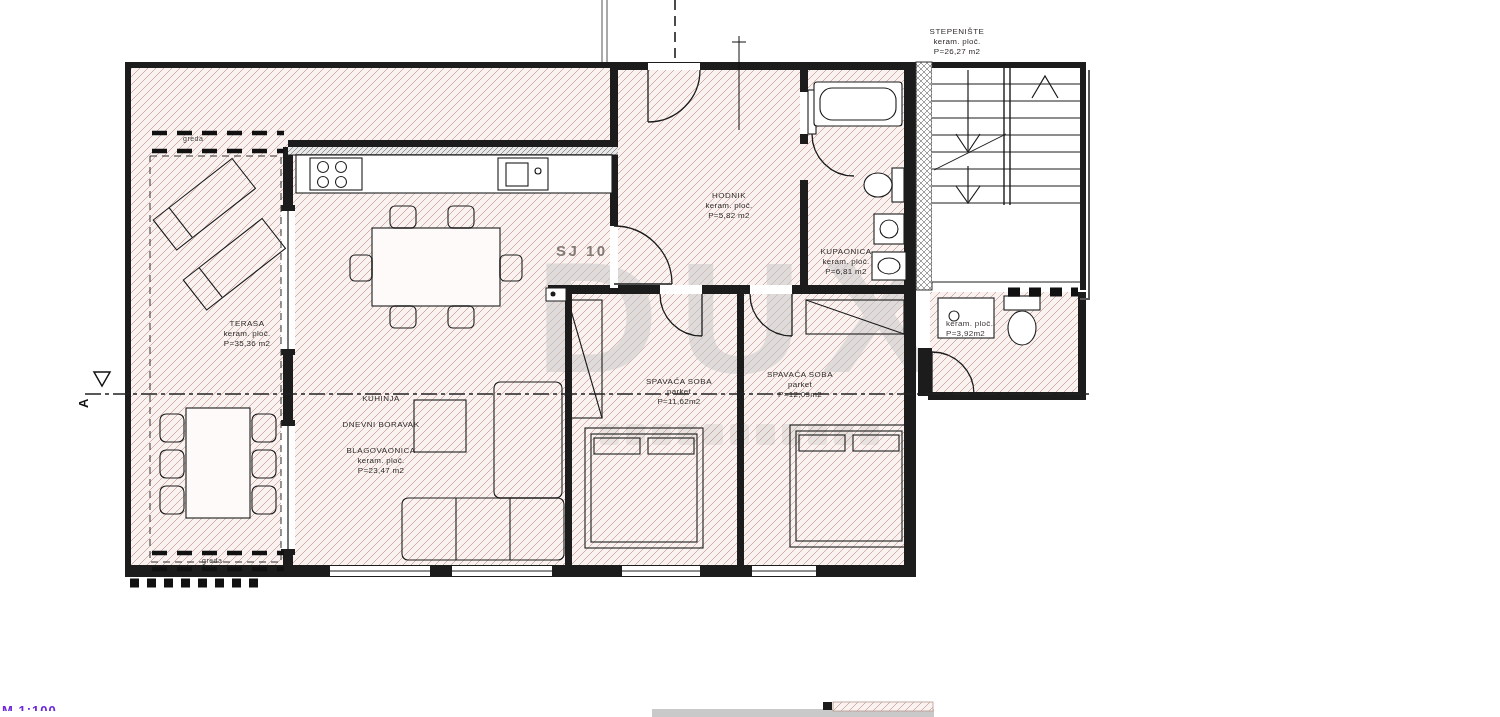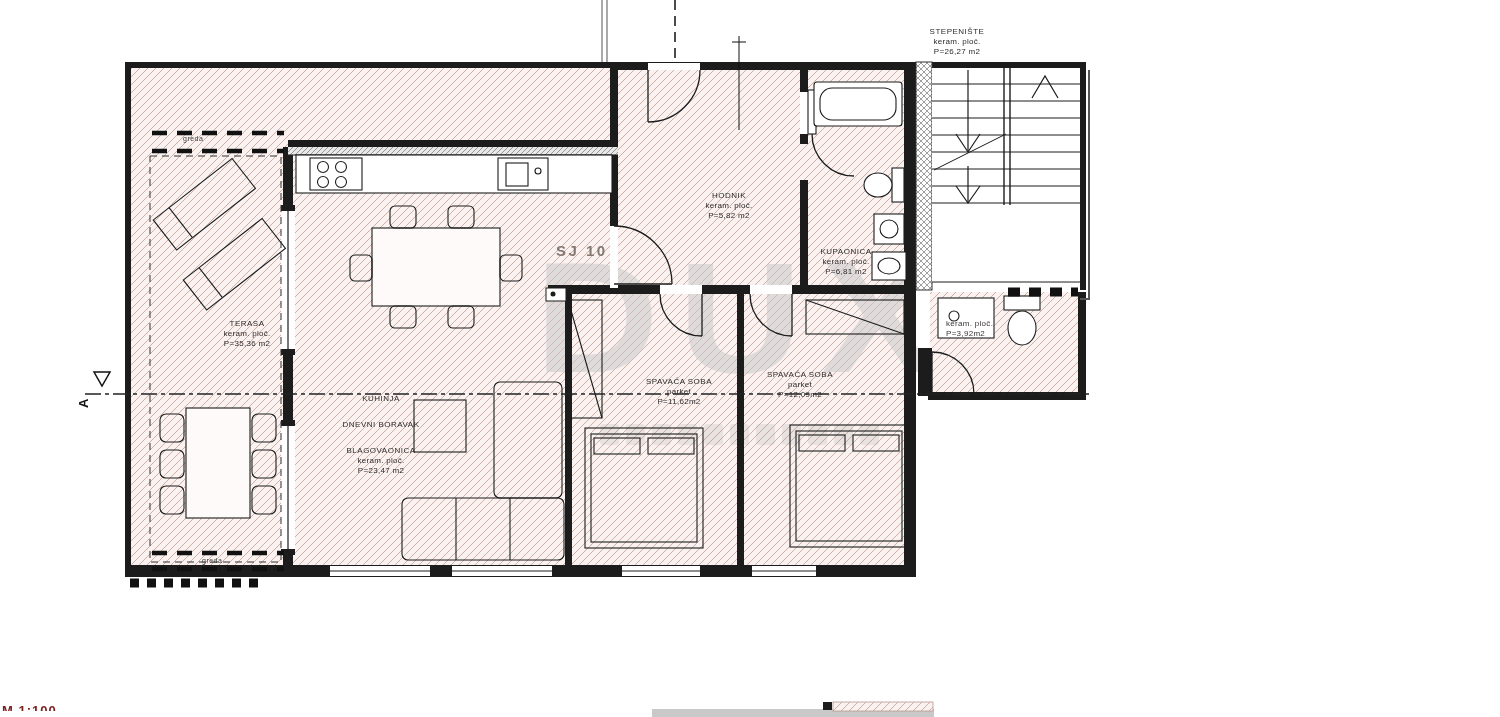--- a/index.html
+++ b/index.html
@@ -8,21 +8,21 @@
   .plan-svg{position:absolute;left:0;top:0;}
   .lbl{position:absolute;transform:translateX(-50%);text-align:center;
        font-size:8px;line-height:10px;color:#2e2a29;letter-spacing:.3px;white-space:nowrap;}
   .lbl .nm{letter-spacing:.5px;margin-top:16px;}
   .lbl-left{position:absolute;text-align:left;font-size:8px;line-height:10px;color:#3a3434;
             letter-spacing:.3px;white-space:nowrap;}
   .unit-label{position:absolute;left:556px;top:242px;font-size:15px;letter-spacing:2.5px;
               color:#7a6e68;opacity:.9;font-weight:bold;}
   .beam{position:absolute;font-size:7px;color:#3b3b3b;letter-spacing:.5px;}
   .scale-frag{position:absolute;left:2px;top:703px;height:8px;width:120px;overflow:hidden;
-              font-size:13px;font-weight:bold;color:#7f1d1d;letter-spacing:1px;}
+              font-size:13px;font-weight:bold;color:#6d28d9;letter-spacing:1px;}
 </style>
 </head>
 <body>
 
 <div class="canvas">
 
 <svg class="plan-svg" width="1500" height="717" viewBox="0 0 1500 717">
   <defs>
     <pattern id="hp" width="8" height="8" patternUnits="userSpaceOnUse">
       <rect width="8" height="8" fill="#f9f2f1"></rect>

